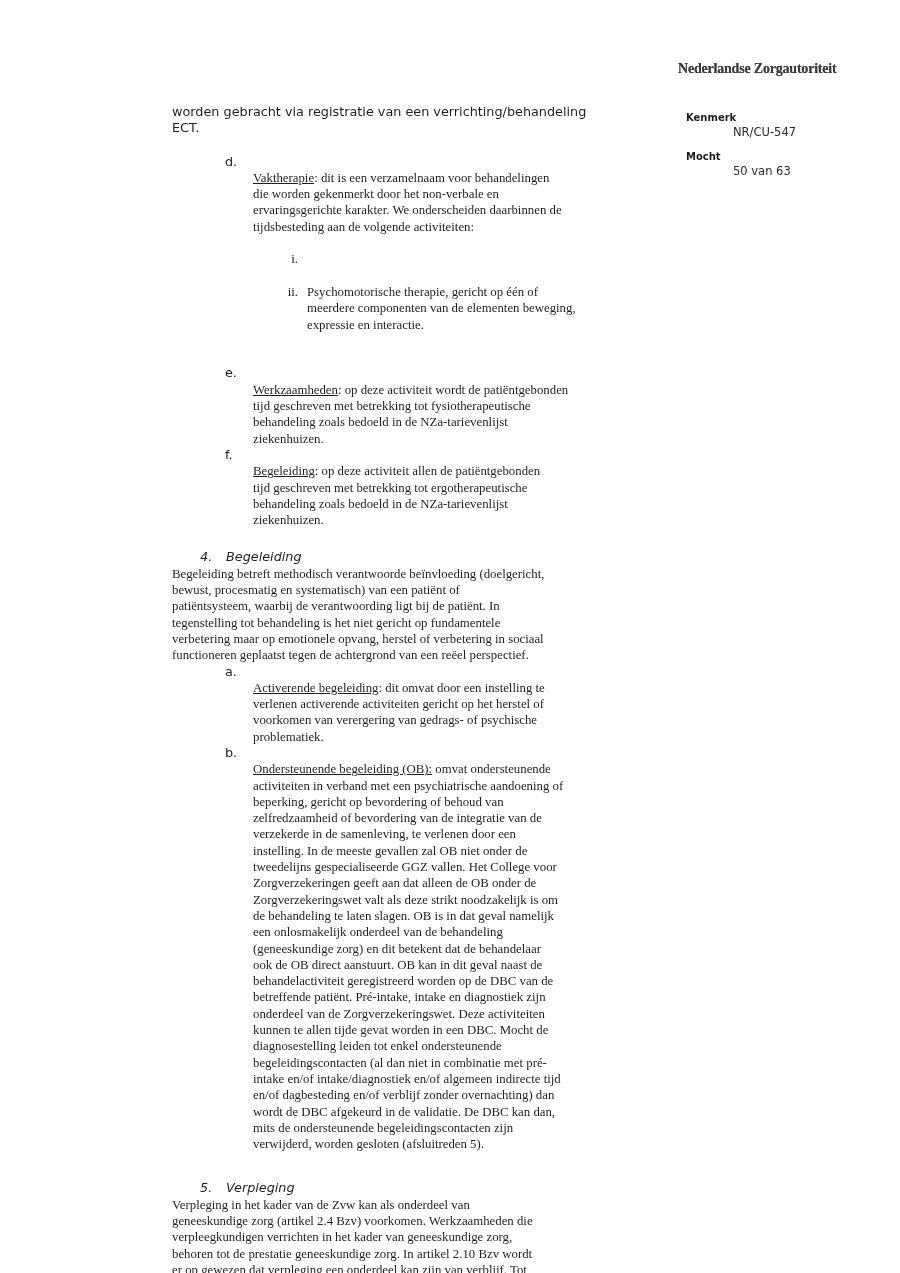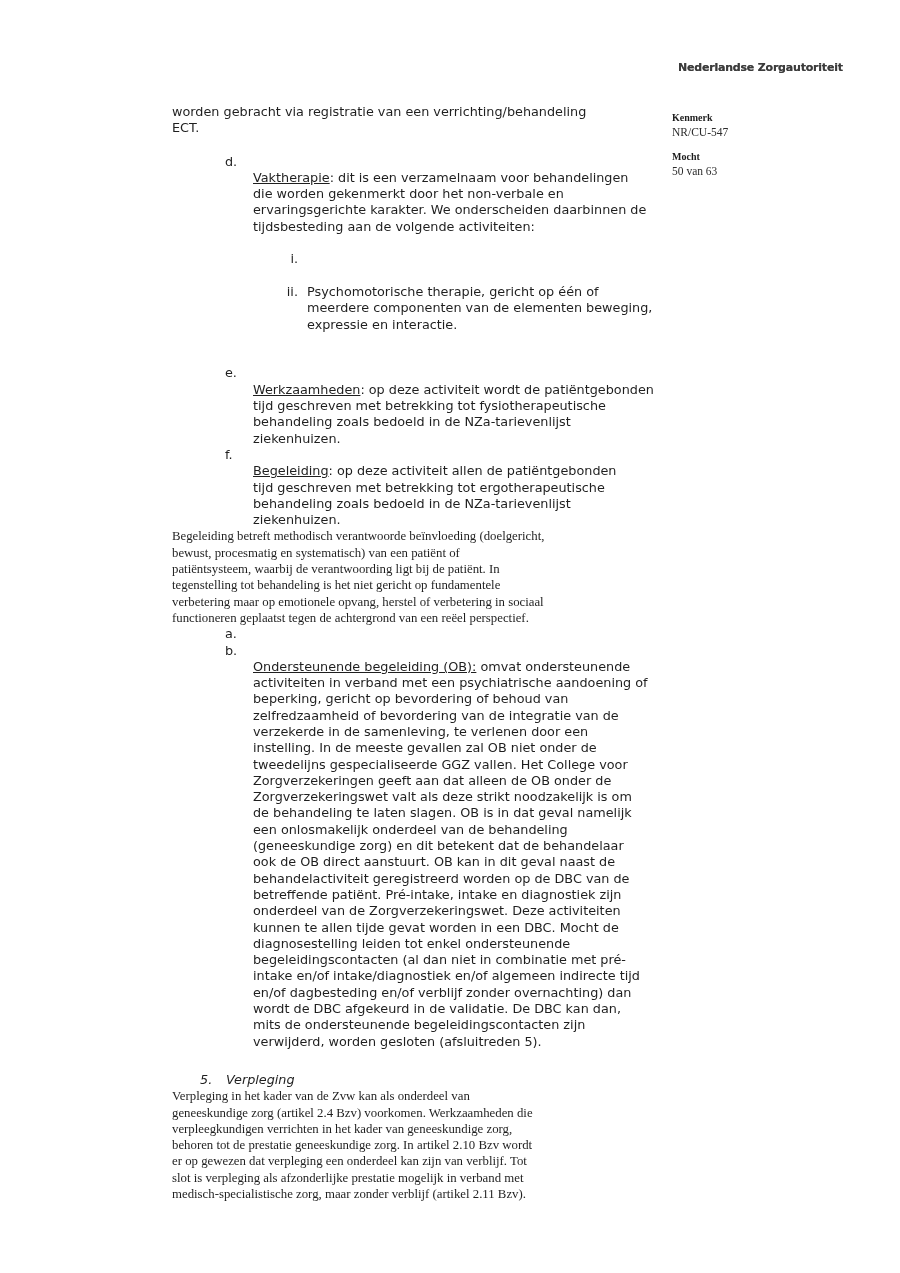--- a/index.html
+++ b/index.html
@@ -11,83 +11,83 @@
     font-family: "DejaVu Sans", "Liberation Sans", sans-serif;
     color: #1f1f1f;
     overflow: hidden;
   }
 
   
   .logo {
     position: absolute;
     left: 678px;
     top: 61px;
-    font-size: 11px;
+    font-size: 14px;
     font-weight: 700;
     letter-spacing: -0.2px;
     color: #3c3c3c;
     text-shadow: 0 0 0.6px rgba(70,70,70,0.85);
     white-space: nowrap;
+    font-family: Liberation Serif, serif;
   }
 
   
   .meta {
     position: absolute;
-    left: 672px;
+    left: 686px;
     top: 111px;
     width: 170px;
     font-size: 11.5px;
     line-height: 13px;
-    font-family: Liberation Serif, serif;
   }
   .meta .group { margin-bottom: 11px; }
   .meta .label {
     font-size: 10px;
     font-weight: 700;
     color: #1d1d1d;
     margin-bottom: 2px;
   }
-  .meta .value { color: #2b2b2b; }
+  .meta .value { color: #2b2b2b; margin-left: 47px; }
 
   
   .body-col {
     position: absolute;
     left: 172px;
     top: 104px;
     width: 565px;
     font-size: 12.8px;
     line-height: 16.3px;
   }
   .pre { white-space: pre-line; }
   .u { text-decoration: underline; }
 
   .list { margin: 0; padding: 0; }
   .li { display: flex; padding-left: 53px; }
   .li > .m { width: 28px; flex: none; }
-  .li > .t { flex: 1; }
+  .li > .t { flex: 1; font-family: Liberation Serif, serif; }
 
   .sub { margin-top: 0; }
   .sub .row { display: flex; padding-left: 25px; }
   .sub .sm {
     width: 29px; flex: none;
     box-sizing: border-box;
     text-align: right; padding-right: 9px;
   }
   .sub .st { flex: 1; }
 
   .intro { margin: 0; }
   .mt-item { margin-top: 17px; }
 
   .heading {
     font-style: italic;
     padding-left: 28px;
   }
   .heading .num { display: inline-block; width: 26px; font-style: italic; }
   .h4 { margin-top: 21px; }
-  .h5 { margin-top: 22px; }
+  .h5 { margin-top: 28px; }
   .para { margin: 0; font-family: Liberation Serif, serif; }
 </style>
 </head>
 <body>
 
 <div class="page">
 
   <div class="logo">Nederlandse Zorgautoriteit</div>
 
   <div class="meta">
@@ -144,31 +144,40 @@
         <div class="t pre">
           <span class="u">Begeleiding</span><span>: op deze activiteit allen de patiëntgebonden
 tijd geschreven met betrekking tot ergotherapeutische
 behandeling zoals bedoeld in de NZa-tarievenlijst
 ziekenhuizen.</span>
         </div>
       </div>
 
     </div>
 
+    <div class="heading h4">
+      <span class="num">4.</span><span>Begeleiding</span>
+    </div>
     <p class="para pre">Begeleiding betreft methodisch verantwoorde beïnvloeding (doelgericht,
 bewust, procesmatig en systematisch) van een patiënt of
 patiëntsysteem, waarbij de verantwoording ligt bij de patiënt. In
 tegenstelling tot behandeling is het niet gericht op fundamentele
 verbetering maar op emotionele opvang, herstel of verbetering in sociaal
 functioneren geplaatst tegen de achtergrond van een reëel perspectief.</p>
 
     <div class="list">
 
       <div class="li">
         <div class="m">a.</div>
+        <div class="t pre">
+          <span class="u">Activerende begeleiding</span><span>: dit omvat door een instelling te
+verlenen activerende activiteiten gericht op het herstel of
+voorkomen van verergering van gedrags- of psychische
+problematiek.</span>
+        </div>
       </div>
 
       <div class="li">
         <div class="m">b.</div>
         <div class="t pre">
           <span class="u">Ondersteunende begeleiding (OB):</span><span> omvat ondersteunende
 activiteiten in verband met een psychiatrische aandoening of
 beperking, gericht op bevordering of behoud van
 zelfredzaamheid of bevordering van de integratie van de
 verzekerde in de samenleving, te verlenen door een

